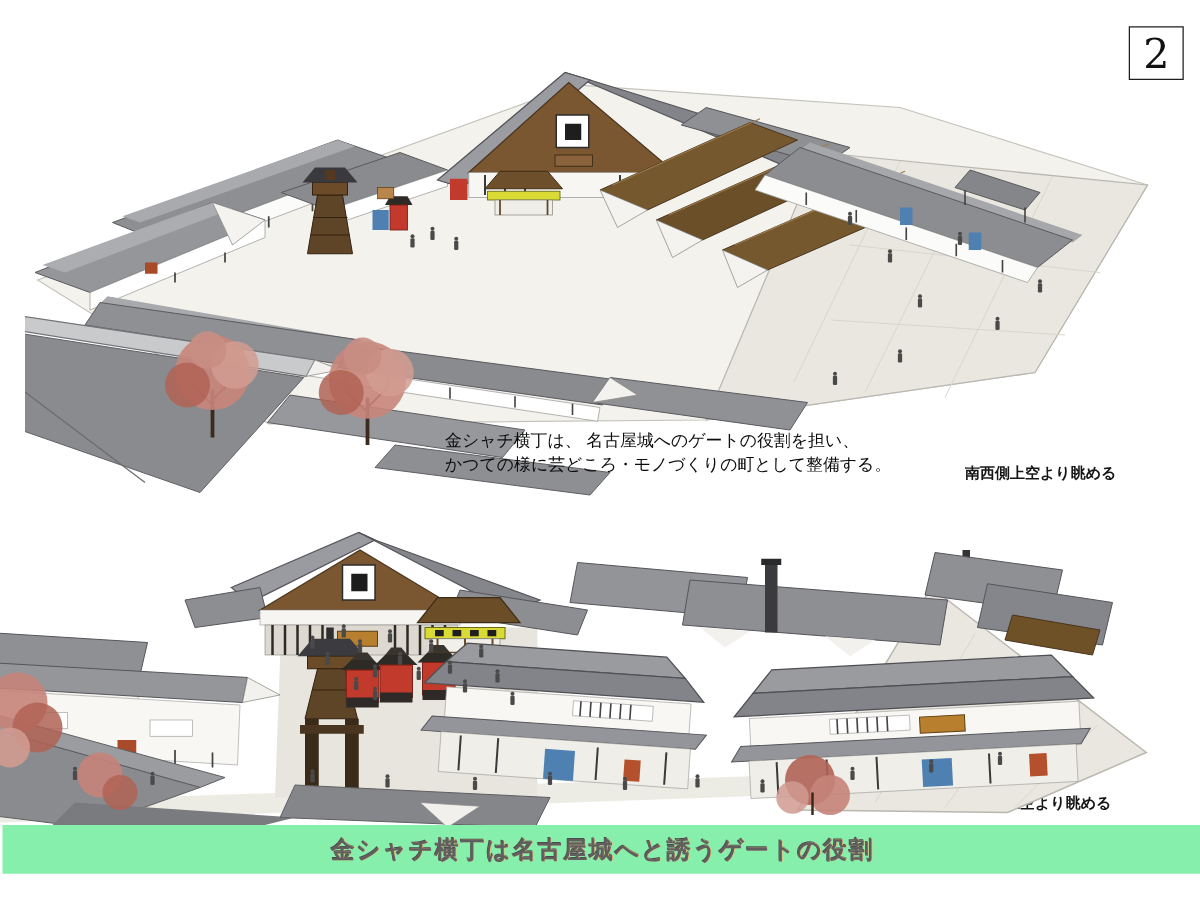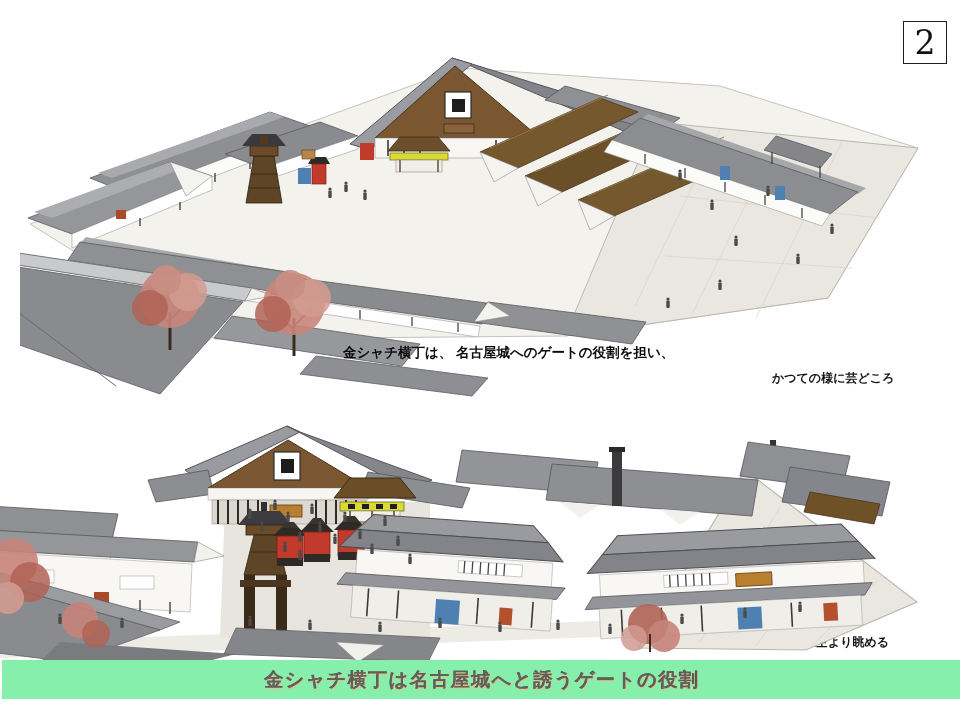--- a/index.html
+++ b/index.html
@@ -11,22 +11,22 @@
   .abs{position:absolute;}
   
   #pagebox{
     left:903px;top:21px;width:42px;height:41px;
     border:1.6px solid #1d1d1d;display:flex;align-items:center;justify-content:center;
     font-family:"DejaVu Serif","Liberation Serif",serif;
     font-size:33px;color:#111;line-height:1;background:#fff;
   }
   
   #desc{
-    left:343px;top:344px;width:330px;
-    font-size:13.5px;font-weight:bold;color:#0b0b0b;line-height:18.5px;
+    left:356px;top:344px;width:330px;
+    font-size:13.5px;font-weight:normal;color:#0b0b0b;line-height:18.5px;
     letter-spacing:0px;white-space:nowrap;
   }
   .caption{
     font-size:12px;font-weight:bold;color:#151515;white-space:nowrap;
   }
   #cap-sw{left:772px;top:370px;}
   #cap-w{left:780px;top:634px;}
   
   #banner{
     left:2px;top:660px;width:960px;height:39px;background:#86efac;
@@ -218,23 +218,24 @@
   </g>
 </svg>
 </div>
 
 <div id="pagebox" class="abs">
   <span>2</span>
 </div>
 
 <div id="desc" class="abs">
   <div>金シャチ横丁は、 名古屋城へのゲートの役割を担い、</div>
+  <div>かつての様に芸どころ・モノづくりの町として整備する。</div>
 </div>
 
-<div id="cap-sw" class="abs caption">かつての様に芸どころ</div>
+<div id="cap-sw" class="abs caption">南西側上空より眺める</div>
 <div id="cap-w" class="abs caption">西側上空より眺める</div>
 
 <div class="abs" style="left:0;top:412px;width:960px;height:248px;">
 <svg width="960" height="248" viewBox="0 0 960 248" xmlns="http://www.w3.org/2000/svg">
   <defs>
     <g id="pb">
       <circle cx="0" cy="-7" r="1.6" fill="#4a4a4a"></circle>
       <rect x="-1.7" y="-5.4" width="3.4" height="7.4" rx="1" fill="#4a4a4a"></rect>
     </g>
   </defs>

